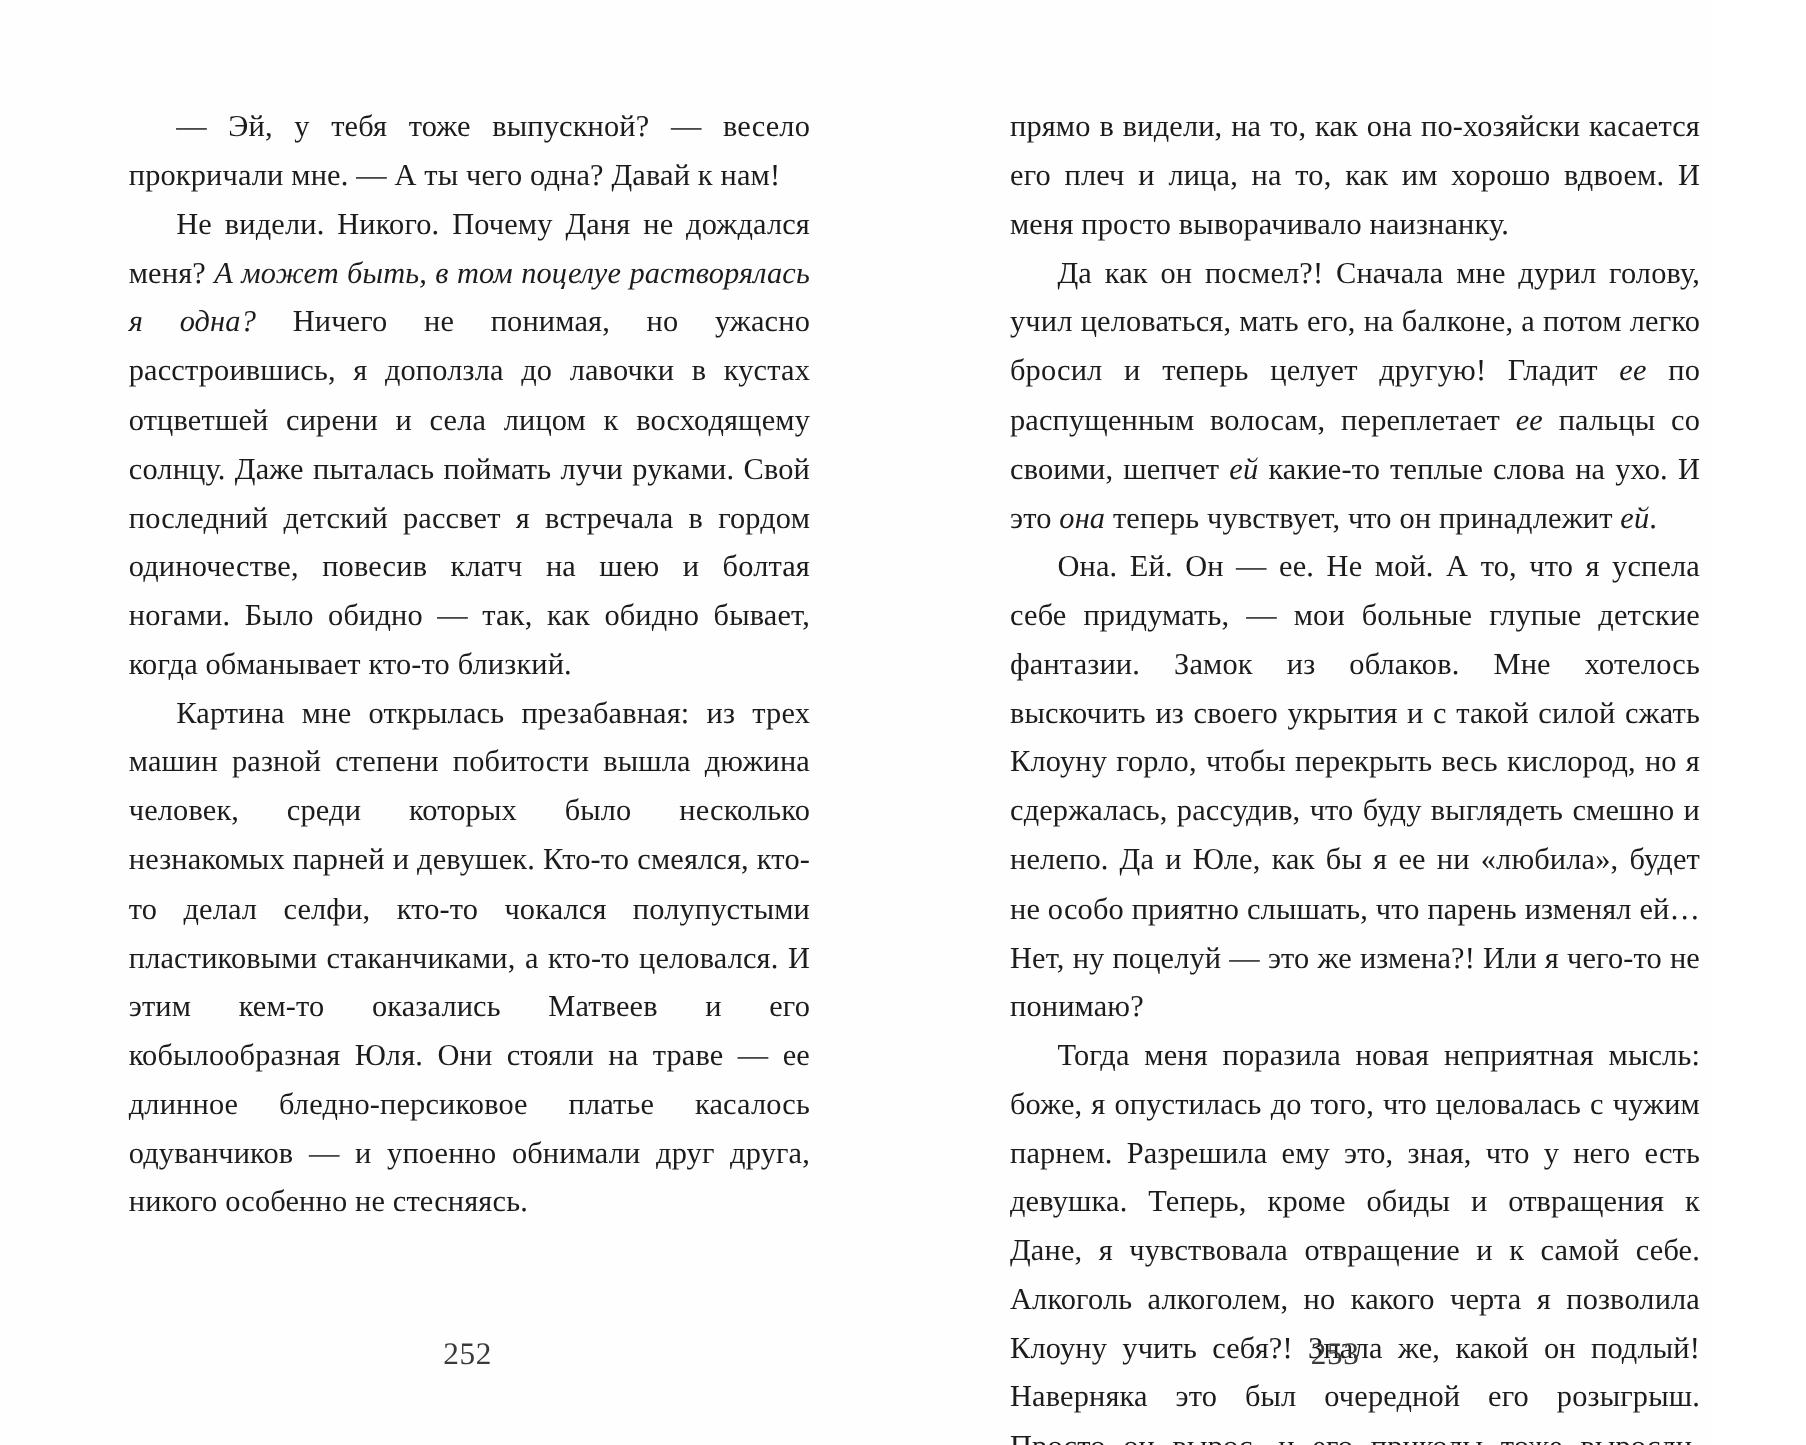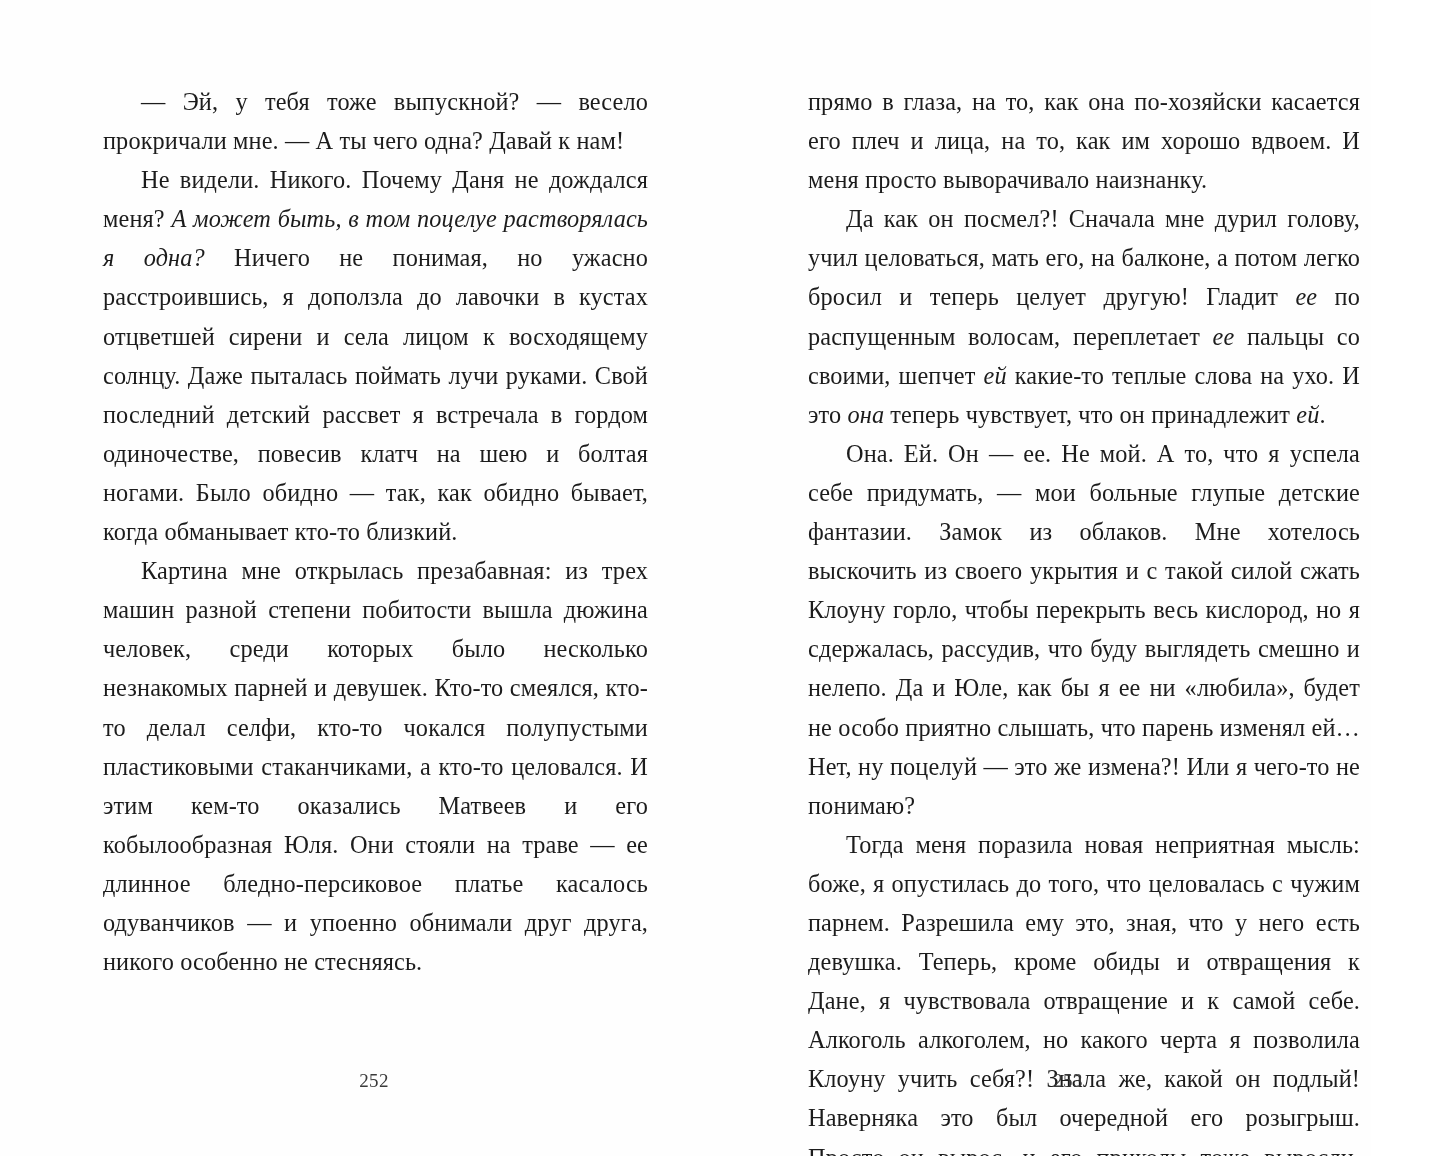--- a/index.html
+++ b/index.html
@@ -63,21 +63,21 @@
     text-indent: 38px;
   }
   .text-body p.no-indent {
     text-indent: 0;
   }
   .text-body p em {
     font-style: italic;
   }
   .folio {
     position: absolute;
-    font-size: 19px;
+    font-size: 25px;
     color: #3a3a3a;
     letter-spacing: 0.02em;
     font-family: "Liberation Serif", "DejaVu Serif", serif;
   }
   .folio.left-folio {
     left: 0;
     top: 1070px;
     width: 748px;
     text-align: center;
   }
@@ -107,21 +107,21 @@
     <div class="page-col left">
       <div class="text-body">
           <p>— Эй, у тебя тоже выпускной? — весело прокричали мне. — А ты чего одна? Давай к нам!</p>
           <p>Не видели. Никого. Почему Даня не дождался меня? <em>А может быть, в том поцелуе растворялась я одна?</em> Ничего не понимая, но ужасно расстроившись, я доползла до лавочки в кустах отцветшей сирени и села лицом к восходящему солнцу. Даже пыталась поймать лучи руками. Свой последний детский рассвет я встречала в гордом одиночестве, повесив клатч на шею и болтая ногами. Было обидно — так, как обидно бывает, когда обманывает кто-то близкий.</p>
           <p>Картина мне открылась презабавная: из трех машин разной степени побитости вышла дюжина человек, среди которых было несколько незнакомых парней и девушек. Кто-то смеялся, кто-то делал селфи, кто-то чокался полупустыми пластиковыми стаканчиками, а кто-то целовался. И этим кем-то оказались Матвеев и его кобылообразная Юля. Они стояли на траве — ее длинное бледно-персиковое платье касалось одуванчиков — и упоенно обнимали друг друга, никого особенно не стесняясь.</p>
         </div>
     </div>
 
     <div class="page-col right">
       <div class="text-body">
-          <p class="no-indent">прямо в глаза, на то, как она по-хозяйски касается его плеч и лица, на то, как им хорошо вдвоем. И меня просто выворачивало наизнанку.</p>
+          <p class="no-indent">прямо в видели, на то, как она по-хозяйски касается его плеч и лица, на то, как им хорошо вдвоем. И меня просто выворачивало наизнанку.</p>
           <p>Да как он посмел?! Сначала мне дурил голову, учил целоваться, мать его, на балконе, а потом легко бросил и теперь целует другую! Гладит <em>ее</em> по распущенным волосам, переплетает <em>ее</em> пальцы со своими, шепчет <em>ей</em> какие-то теплые слова на ухо. И это <em>она</em> теперь чувствует, что он принадлежит <em>ей</em>.</p>
           <p>Она. Ей. Он — ее. Не мой. А то, что я успела себе придумать, — мои больные глупые детские фантазии. Замок из облаков. Мне хотелось выскочить из своего укрытия и с такой силой сжать Клоуну горло, чтобы перекрыть весь кислород, но я сдержалась, рассудив, что буду выглядеть смешно и нелепо. Да и Юле, как бы я ее ни «любила», будет не особо приятно слышать, что парень изменял ей… Нет, ну поцелуй — это же измена?! Или я чего-то не понимаю?</p>
           <p>Тогда меня поразила новая неприятная мысль: боже, я опустилась до того, что целовалась с чужим парнем. Разрешила ему это, зная, что у него есть девушка. Теперь, кроме обиды и отвращения к Дане, я чувствовала отвращение и к самой себе. Алкоголь алкоголем, но какого черта я позволила Клоуну учить себя?! Знала же, какой он подлый! Наверняка это был очередной его розыгрыш. Просто он вырос, и его приколы тоже выросли. Стали взрослыми — такими же, как и он сам.</p>
         </div>
     </div>
 
   </div>
 
   <div class="folio left-folio">252</div>
 

